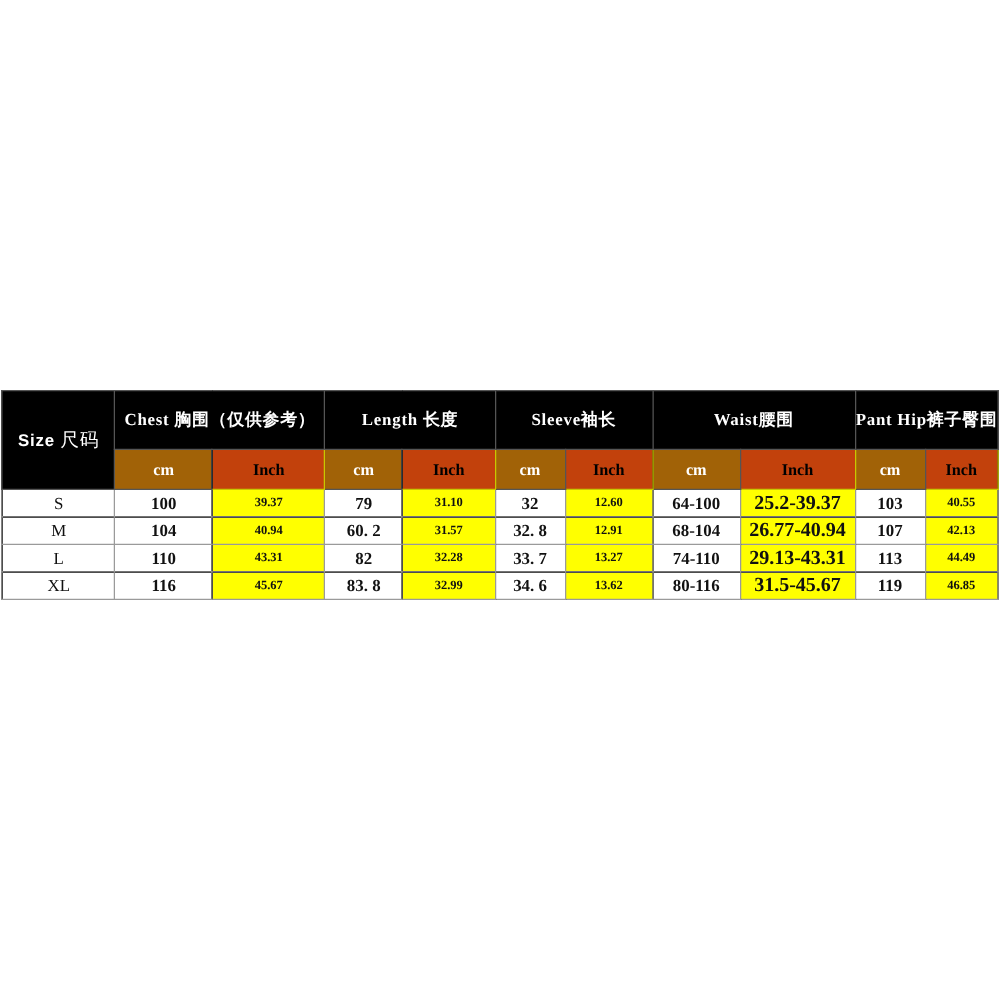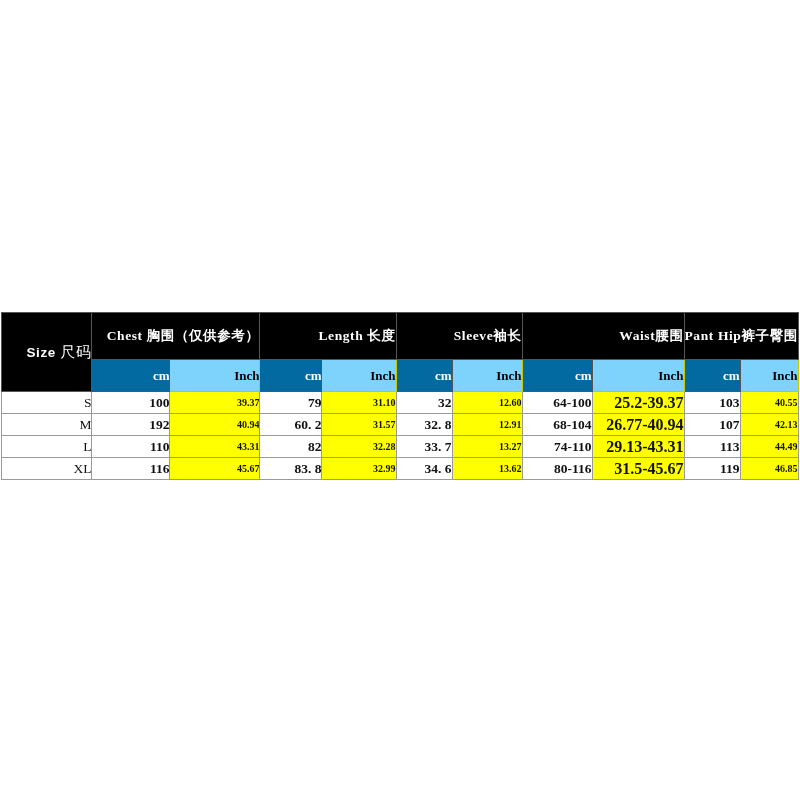--- a/index.html
+++ b/index.html
@@ -25,21 +25,21 @@
   table.size-table {
     border-collapse: collapse;
     table-layout: fixed;
     width: 796px;
     margin: 0 auto;
     background: #000000;
   }
 
   table.size-table td {
     border: 1px solid #808080;
-    text-align: right;
+    text-align: center;
     vertical-align: middle;
     padding: 0;
     overflow: hidden;
     white-space: nowrap;
   }
 
   
   tr.group-head td {
     background: #000000;
     color: #ffffff;
@@ -63,26 +63,26 @@
   }
 
   
   tr.unit-head td {
     height: 31px;
     font-size: 13px;
     font-weight: bold;
     border-color: #555555;
   }
   tr.unit-head td.u-cm {
-    background: #0369a1;
+    background: #a16207;
     color: #ffffff;
     font-family: Liberation Serif, serif;
   }
   tr.unit-head td.u-in {
-    background: #7dd3fc;
+    background: #c2410c;
     color: #000000;
     border-color: #c8c800;
   }
 
   
   tr.data-row td {
     height: 21px;
     font-size: 13.5px;
     color: #111111;
     border-color: #9a9a9a;
@@ -153,21 +153,21 @@
         <td class="c-cm">32</td>
         <td class="c-in">12.60</td>
         <td class="c-cm">64-100</td>
         <td class="c-in narrow">25.2-39.37</td>
         <td class="c-cm">103</td>
         <td class="c-in">40.55</td>
       </tr>
 
       <tr class="data-row">
         <td class="c-size">M</td>
-        <td class="c-cm">192</td>
+        <td class="c-cm">104</td>
         <td class="c-in">40.94</td>
         <td class="c-cm">60. 2</td>
         <td class="c-in">31.57</td>
         <td class="c-cm">32. 8</td>
         <td class="c-in">12.91</td>
         <td class="c-cm">68-104</td>
         <td class="c-in narrow">26.77-40.94</td>
         <td class="c-cm">107</td>
         <td class="c-in">42.13</td>
       </tr>

